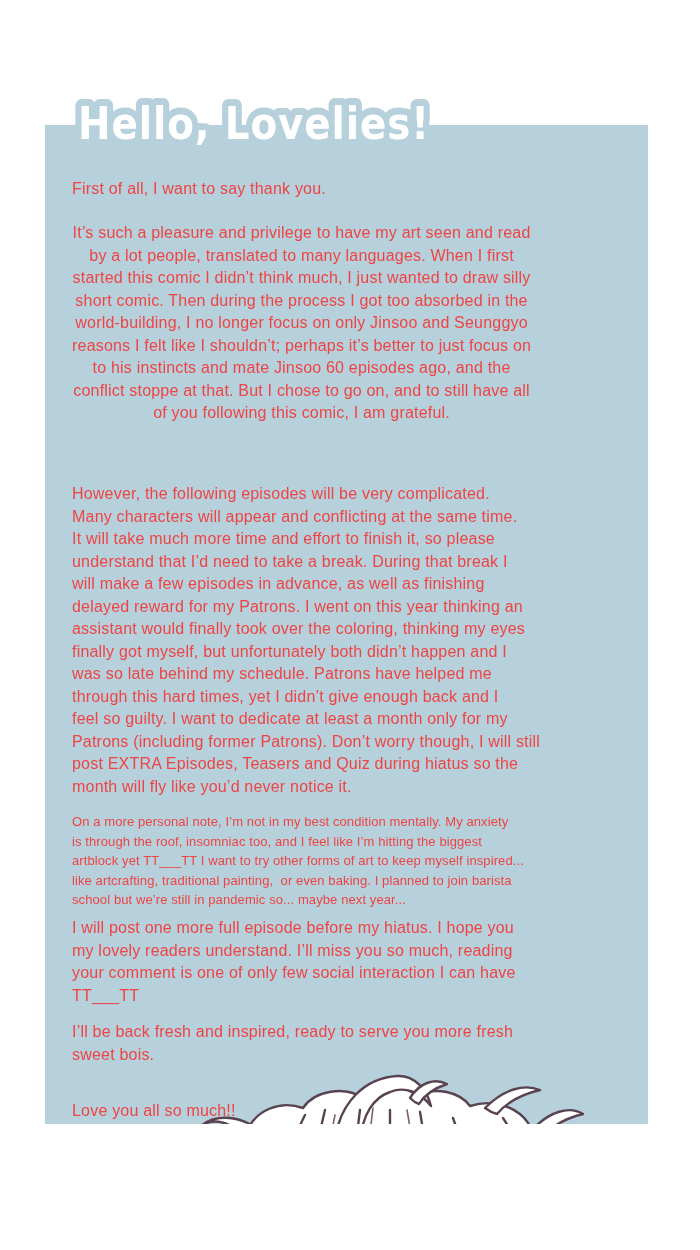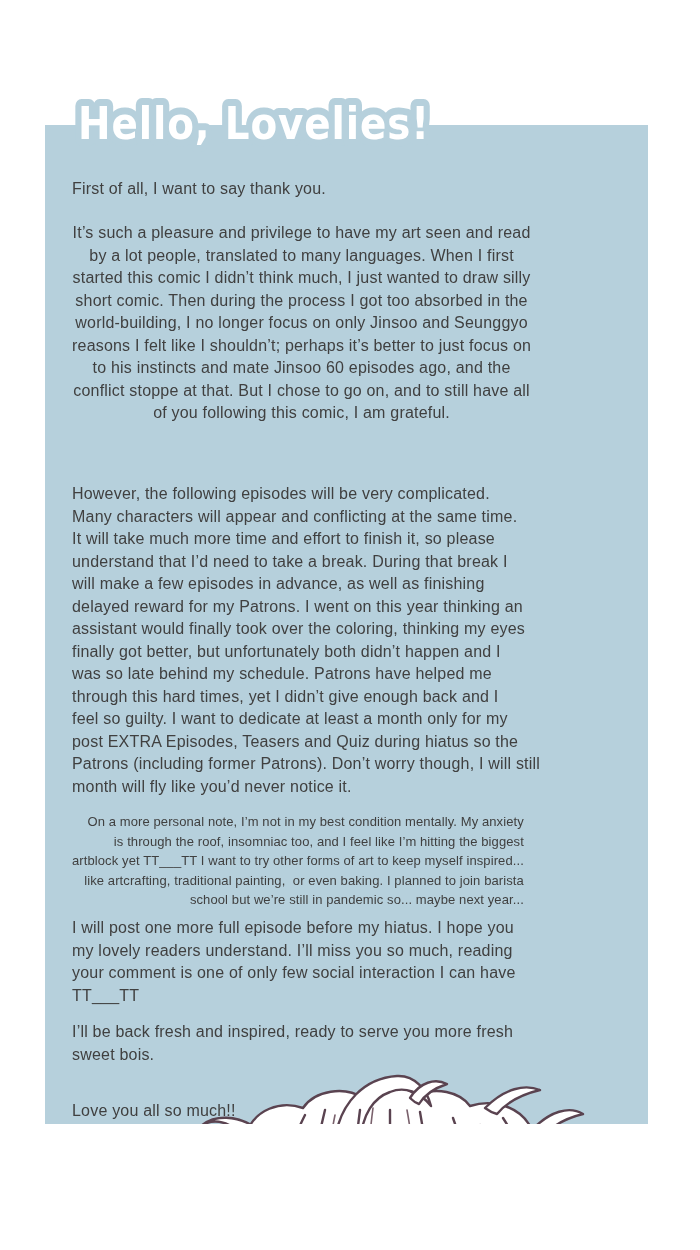--- a/index.html
+++ b/index.html
@@ -33,24 +33,24 @@
   .content {
     position: absolute;
     left: 72px;
     top: 0;
     width: 560px;
     height: 1250px;
   }
   .para {
     position: absolute;
     left: 0;
-    color: #404040;
+    color: #ef4444;
   }
   .para.normal { font-size: 16px; line-height: 22.5px; letter-spacing: 0.2px; }
-  .para.small  { font-size: 13px; line-height: 19.5px; letter-spacing: 0.1px; text-align: right; }
+  .para.small  { font-size: 13px; line-height: 19.5px; letter-spacing: 0.1px; }
   .line { white-space: pre; }
   .hair-svg {
     position: absolute;
     left: 185px;
     top: 1070px;
   }
 </style>
 </head>
 <body>
 
@@ -78,26 +78,26 @@
         <div class="line">of you following this comic, I am grateful.</div>
       </div>
       <div class="para normal" style="top: 483px;">
         <div class="line">However, the following episodes will be very complicated.</div>
         <div class="line">Many characters will appear and conflicting at the same time.</div>
         <div class="line">It will take much more time and effort to finish it, so please</div>
         <div class="line">understand that I’d need to take a break. During that break I</div>
         <div class="line">will make a few episodes in advance, as well as finishing</div>
         <div class="line">delayed reward for my Patrons. I went on this year thinking an</div>
         <div class="line">assistant would finally took over the coloring, thinking my eyes</div>
-        <div class="line">finally got better, but unfortunately both didn’t happen and I</div>
+        <div class="line">finally got myself, but unfortunately both didn’t happen and I</div>
         <div class="line">was so late behind my schedule. Patrons have helped me</div>
         <div class="line">through this hard times, yet I didn’t give enough back and I</div>
         <div class="line">feel so guilty. I want to dedicate at least a month only for my</div>
+        <div class="line">Patrons (including former Patrons). Don’t worry though, I will still</div>
         <div class="line">post EXTRA Episodes, Teasers and Quiz during hiatus so the</div>
-        <div class="line">Patrons (including former Patrons). Don’t worry though, I will still</div>
         <div class="line">month will fly like you’d never notice it.</div>
       </div>
       <div class="para small" style="top: 812px;">
         <div class="line">On a more personal note, I’m not in my best condition mentally. My anxiety</div>
         <div class="line">is through the roof, insomniac too, and I feel like I’m hitting the biggest</div>
         <div class="line">artblock yet TT___TT I want to try other forms of art to keep myself inspired...</div>
         <div class="line">like artcrafting, traditional painting,  or even baking. I planned to join barista</div>
         <div class="line">school but we’re still in pandemic so... maybe next year...</div>
       </div>
       <div class="para normal" style="top: 917px;">

